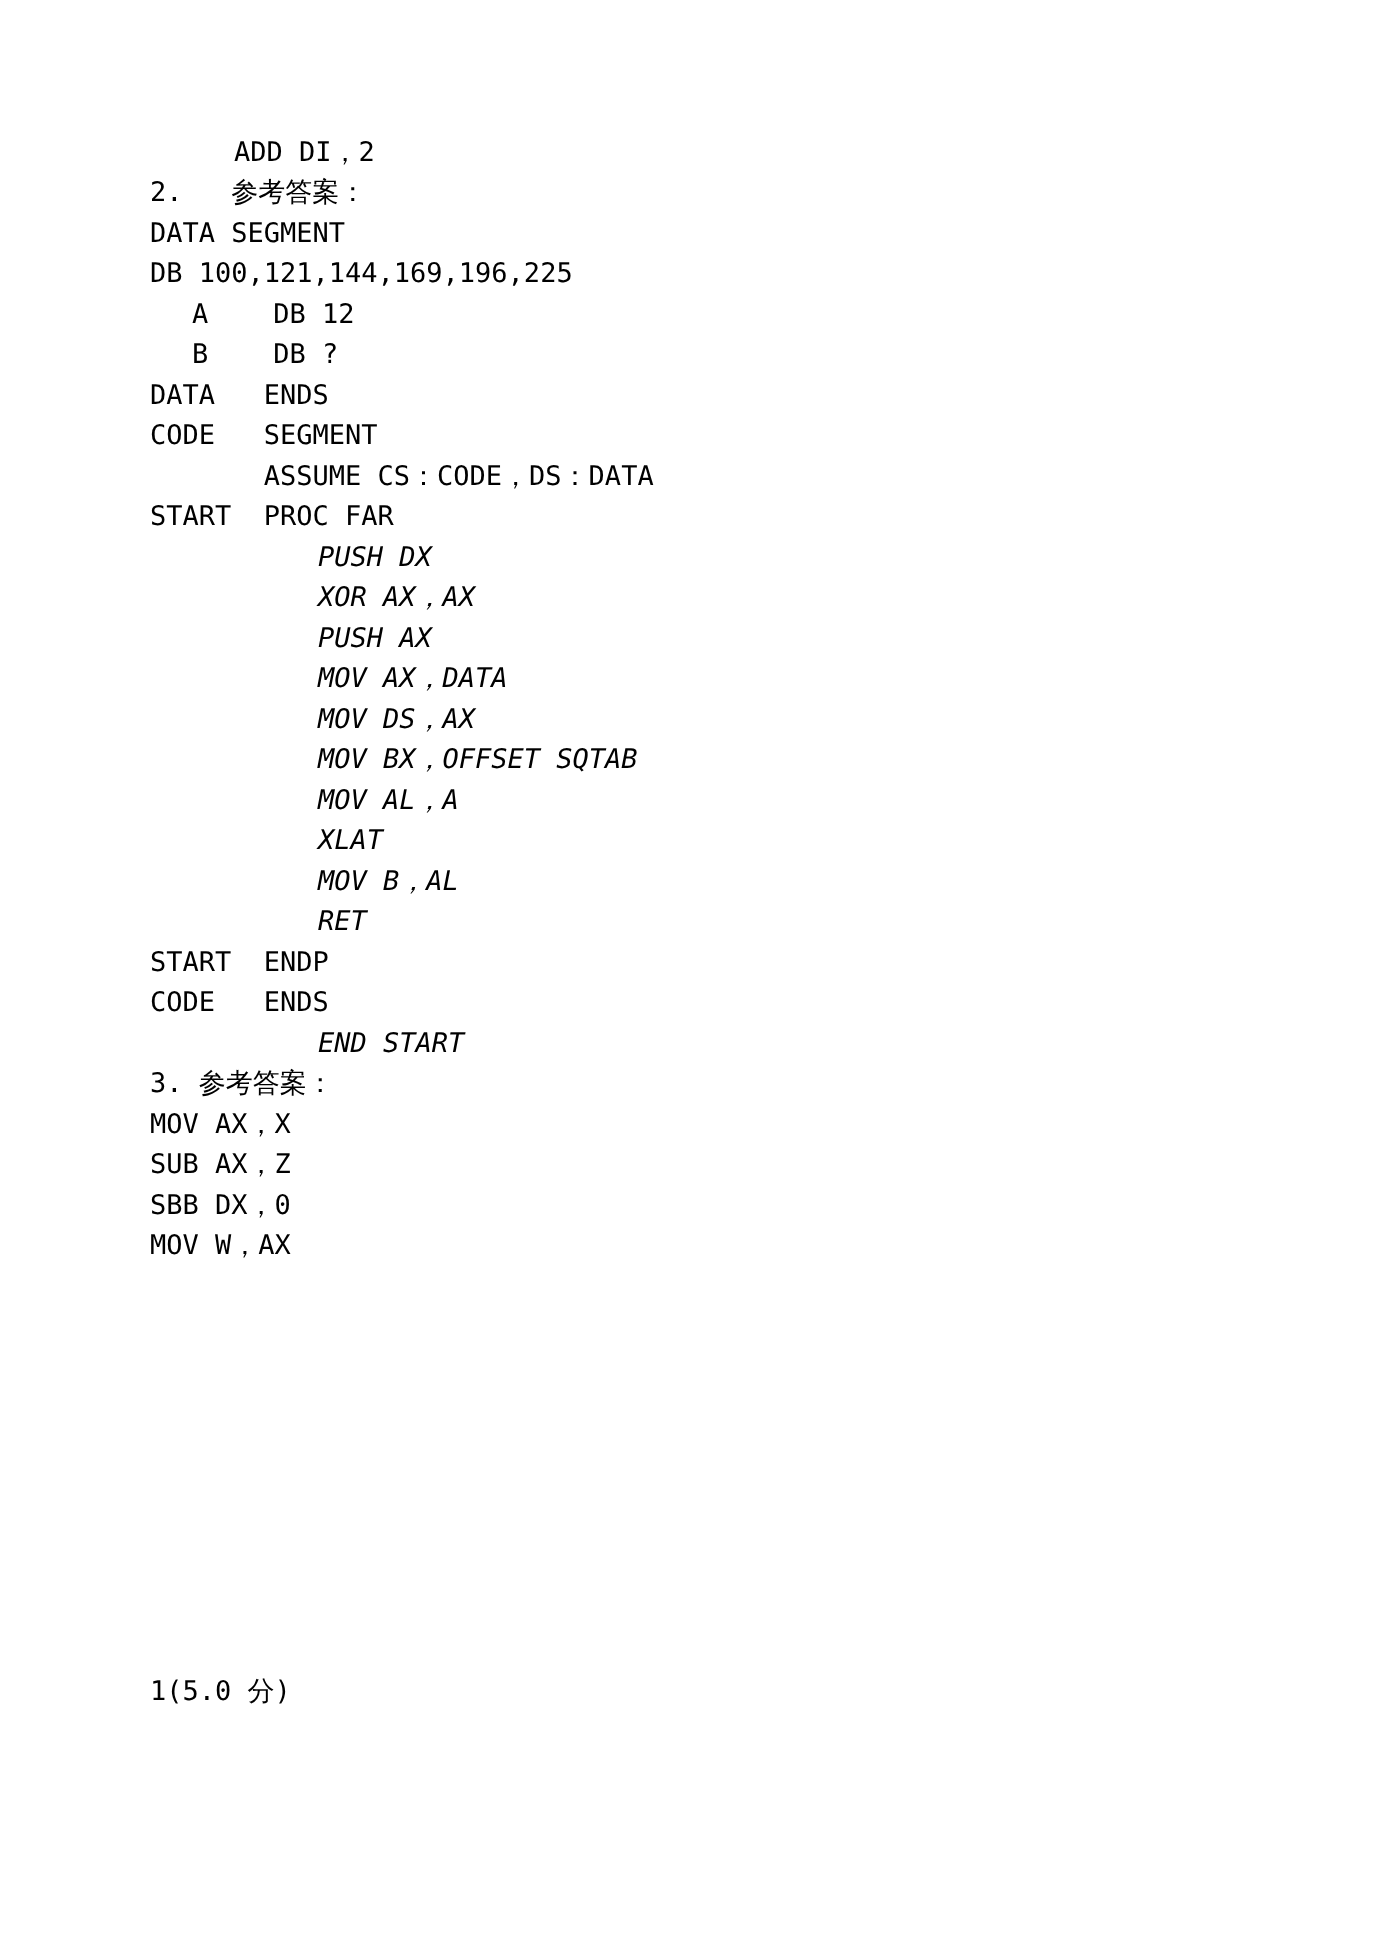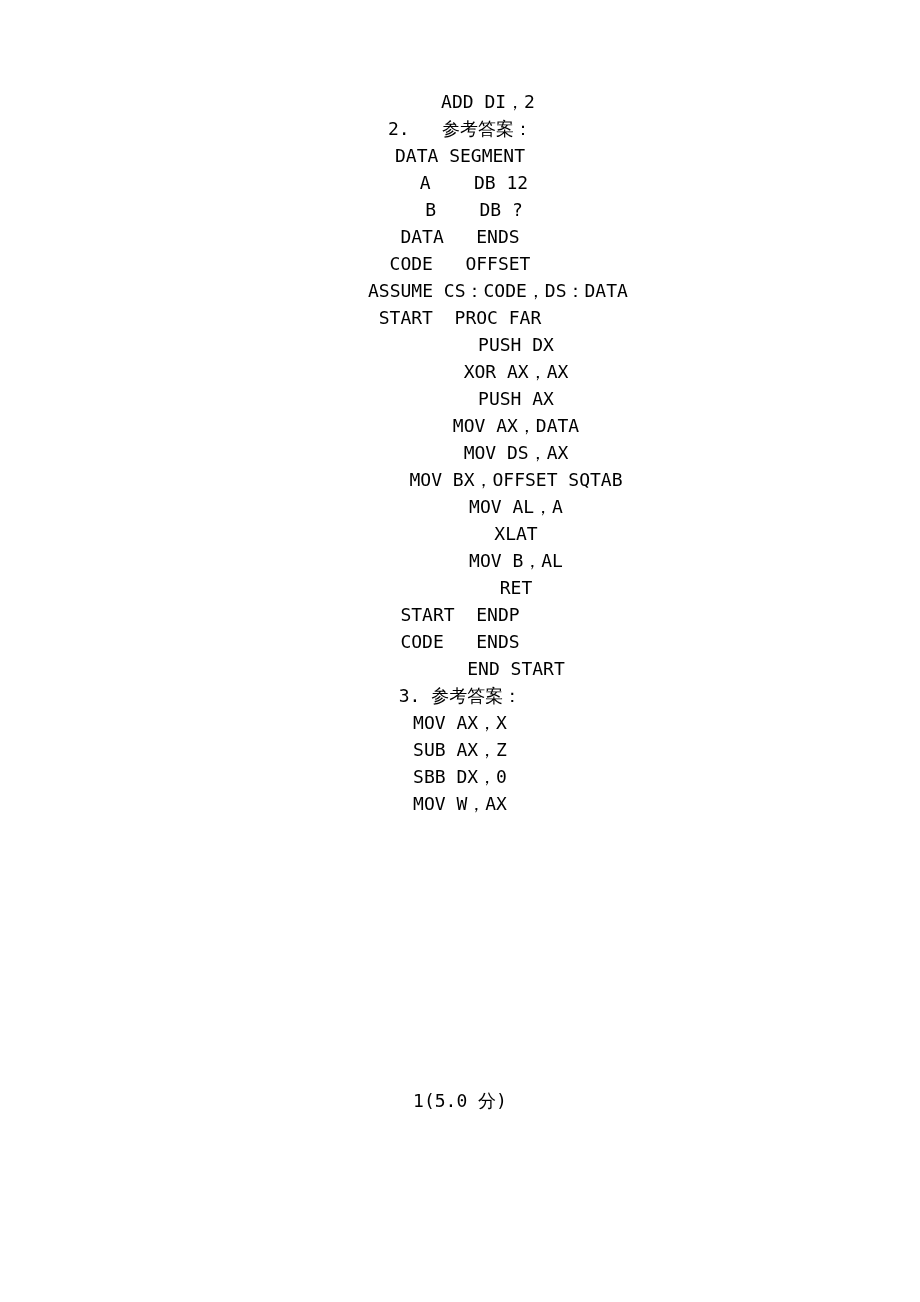--- a/index.html
+++ b/index.html
@@ -1,19 +1,18 @@
 <!DOCTYPE html>
 <html><head>
   <meta charset="utf-8">
   <style>
     * {
       margin: 0;
       padding: 0;
       box-sizing: border-box;
-      text-align: center;
     }
     body {
       background: #ffffff;
       width: 920px;
       height: 1302px;
       font-family: "SimSun", "宋体", monospace;
       font-size: 18px;
       line-height: 1.5;
       color: #000000;
       padding: 88px 100px;
@@ -23,36 +22,38 @@
       min-height: 27px;
     }
     .indent1 {
       padding-left: 56px;
     }
     .indent2 {
       padding-left: 28px;
     }
     .indent3 {
       padding-left: 112px;
+      font-style: italic;
     }
     .blank-section {
       height: 270px;
     }
   </style>
 </head>
 <body>
 
 <div id="code-content">
     <div class="line indent1">ADD DI，2</div>
     <div class="line ">2.   参考答案：</div>
     <div class="line ">DATA SEGMENT</div>
+    <div class="line ">DB 100,121,144,169,196,225</div>
     <div class="line indent2">A    DB 12</div>
     <div class="line indent2">B    DB ?</div>
     <div class="line ">DATA   ENDS</div>
-    <div class="line ">CODE   OFFSET</div>
+    <div class="line ">CODE   SEGMENT</div>
     <div class="line ">       ASSUME CS：CODE，DS：DATA</div>
     <div class="line ">START  PROC FAR</div>
     <div class="line indent3">PUSH DX</div>
     <div class="line indent3">XOR AX，AX</div>
     <div class="line indent3">PUSH AX</div>
     <div class="line indent3">MOV AX，DATA</div>
     <div class="line indent3">MOV DS，AX</div>
     <div class="line indent3">MOV BX，OFFSET SQTAB</div>
     <div class="line indent3">MOV AL，A</div>
     <div class="line indent3">XLAT</div>

